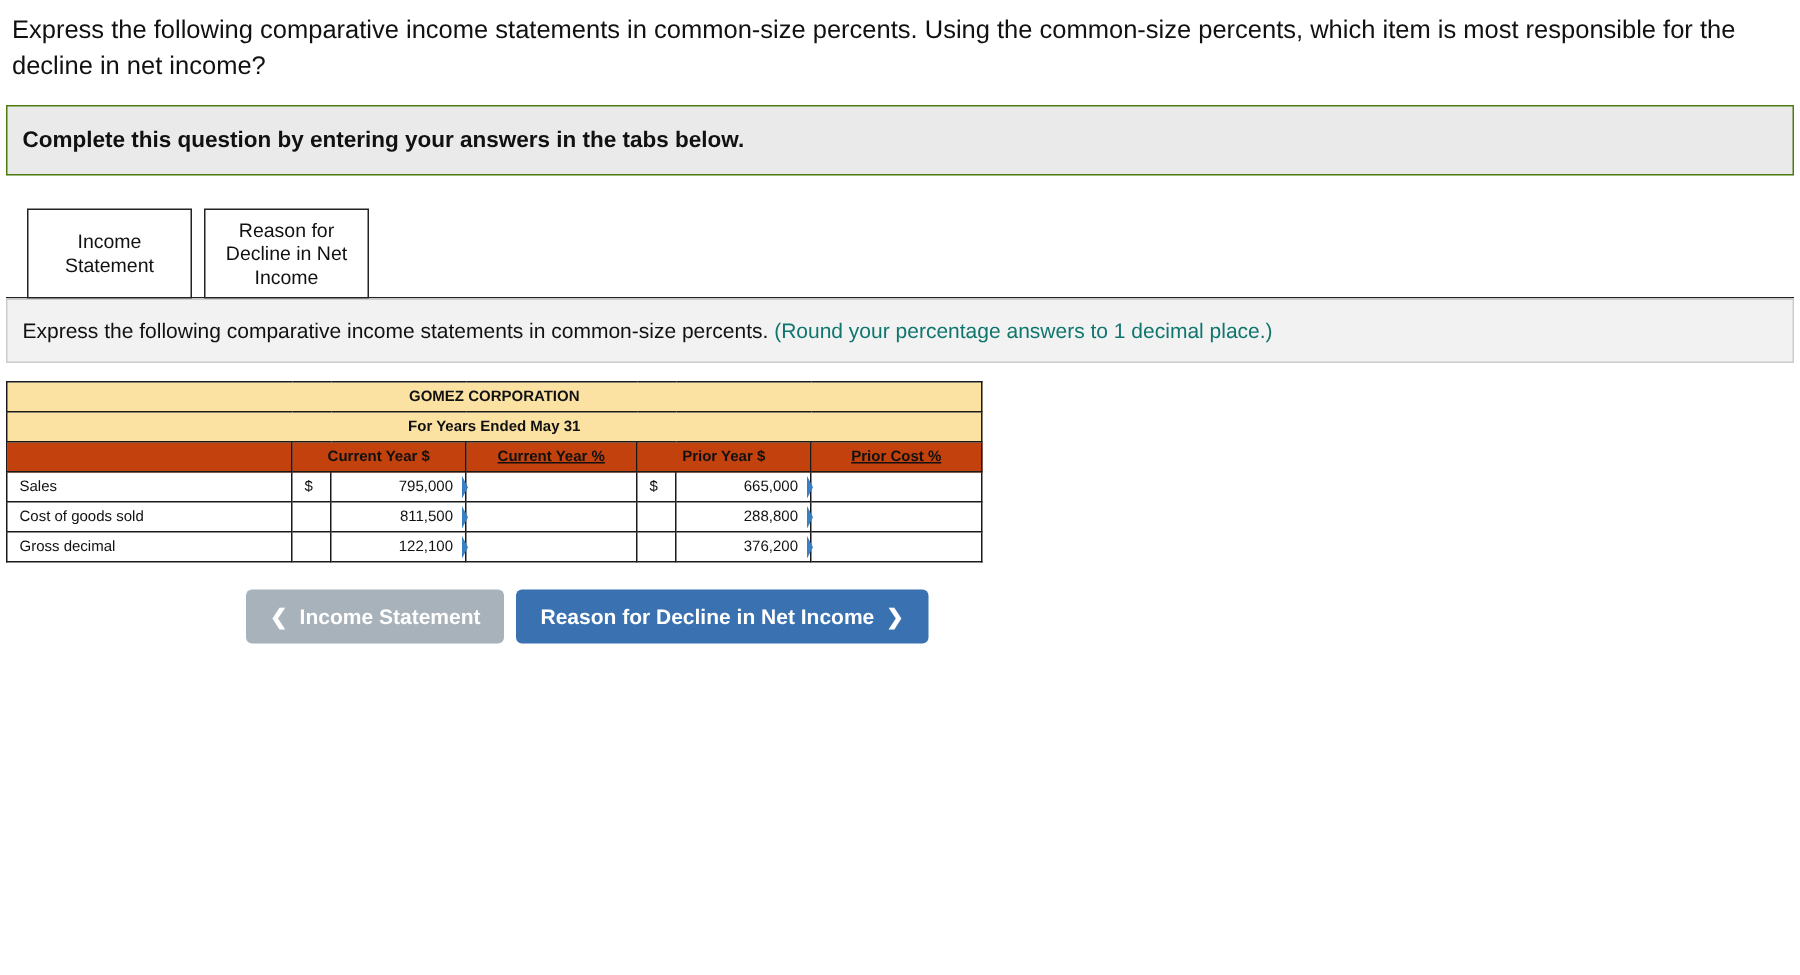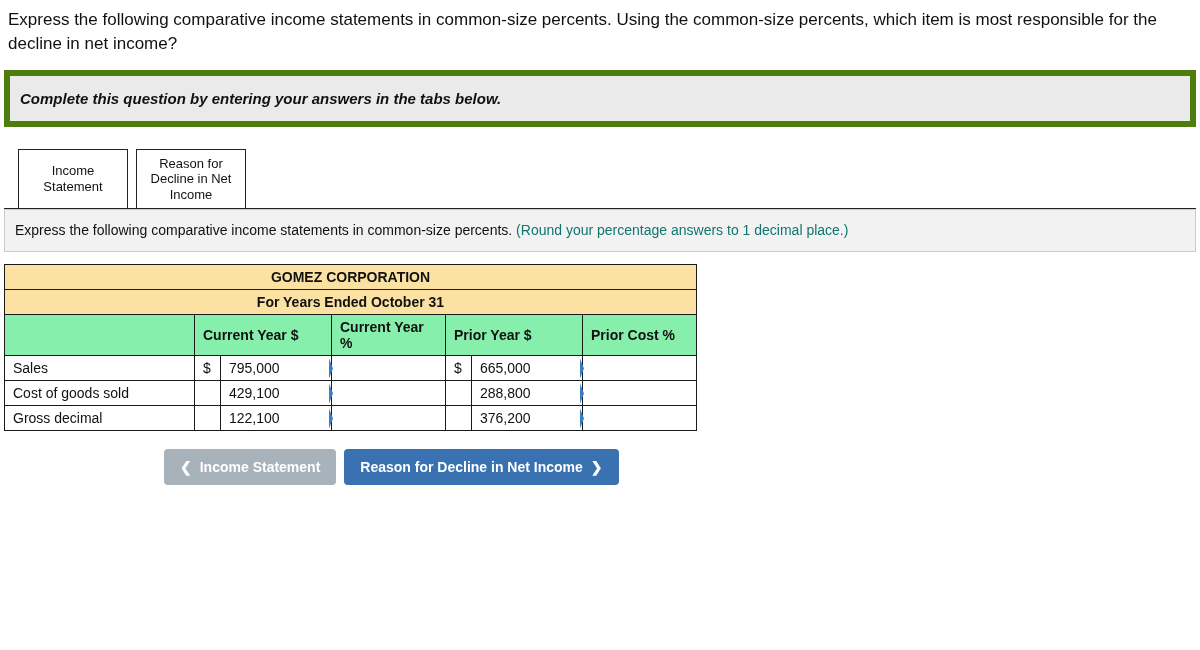--- a/index.html
+++ b/index.html
@@ -12,25 +12,24 @@
     width: 1200px;
   }
   .question-text {
     font-size: 17px;
     line-height: 1.4;
     padding: 4px 4px 14px 4px;
     font-stretch: semi-condensed;
   }
   .instruction-bar {
     background: #eaeaea;
-    border: 6px solid #4d7c0f;
+    border: 1px solid #4d7c0f;
     padding: 14px 10px;
     font-weight: 700;
     font-size: 15px;
-    font-style: italic;
   }
   .tabs-row {
     display: flex;
     gap: 8px;
     margin-top: 22px;
     margin-left: 14px;
     align-items: stretch;
   }
   .tab-btn {
     border: 1px solid #222;
@@ -61,37 +60,37 @@
   .hint { color: #0f766e; }
   .sheet {
     margin-top: 12px;
     border-collapse: collapse;
     background: #fff;
   }
   .sheet td, .sheet th {
     border: 1px solid #1a1a1a;
     padding: 4px 8px;
     font-family: Arial, sans-serif;
-    font-size: 14px;
+    font-size: 10px;
   }
   .hdr {
     background: #fbe2a2;
     font-weight: 700;
     text-align: center;
   }
   .colhdr {
-    background: #86efac;
+    background: #c2410c;
     font-weight: 700;
-    text-align: left;
+    text-align: center;
     margin-top: 16px;
   }
   .label-col { width: 190px; }
   .prefix { width: 26px; text-align: left; border-right: none; }
-  .num { width: 111px; border-left: none; position: relative; }
-  .pct-col { width: 114px; }
+  .num { width: 90px; text-align: right; border-left: none; position: relative; }
+  .pct-col { width: 114px; text-decoration: underline; }
   .input-ish::after {
     content: "";
     position: absolute;
     right: -2px;
     top: 2px;
     bottom: 2px;
     width: 4px;
     background: #3a7fc4;
     clip-path: polygon(0 0, 100% 50%, 0 100%);
   }
@@ -137,21 +136,21 @@
 <div class="sub-instruction">
   <span>Express the following comparative income statements in common-size percents. </span><span class="hint">(Round your percentage answers to 1 decimal place.)</span>
 </div>
 
 <table class="sheet">
   <tbody>
       <tr>
         <td class="hdr" colspan="7">GOMEZ CORPORATION</td>
       </tr>
   <tr>
-        <td class="hdr" colspan="7">For Years Ended October 31</td>
+        <td class="hdr" colspan="7">For Years Ended May 31</td>
       </tr>
   <tr>
     <td class="colhdr label-col"></td>
     <td class="colhdr" colspan="2">Current Year $</td>
     <td class="colhdr pct-col">Current Year %</td>
     <td class="colhdr" colspan="2">Prior Year $</td>
     <td class="colhdr pct-col">Prior Cost %</td>
   </tr>
 
   <tr>
@@ -159,21 +158,21 @@
     <td class="prefix">$</td>
     <td class="num input-ish">795,000</td>
     <td class="pct-col"></td>
     <td class="prefix">$</td>
     <td class="num input-ish">665,000</td>
     <td class="pct-col"></td>
   </tr>
   <tr>
     <td class="label-col">Cost of goods sold</td>
     <td class="prefix"></td>
-    <td class="num input-ish">429,100</td>
+    <td class="num input-ish">811,500</td>
     <td class="pct-col"></td>
     <td class="prefix"></td>
     <td class="num input-ish">288,800</td>
     <td class="pct-col"></td>
   </tr>
   <tr>
     <td class="label-col">Gross decimal</td>
     <td class="prefix"></td>
     <td class="num input-ish">122,100</td>
     <td class="pct-col"></td>

